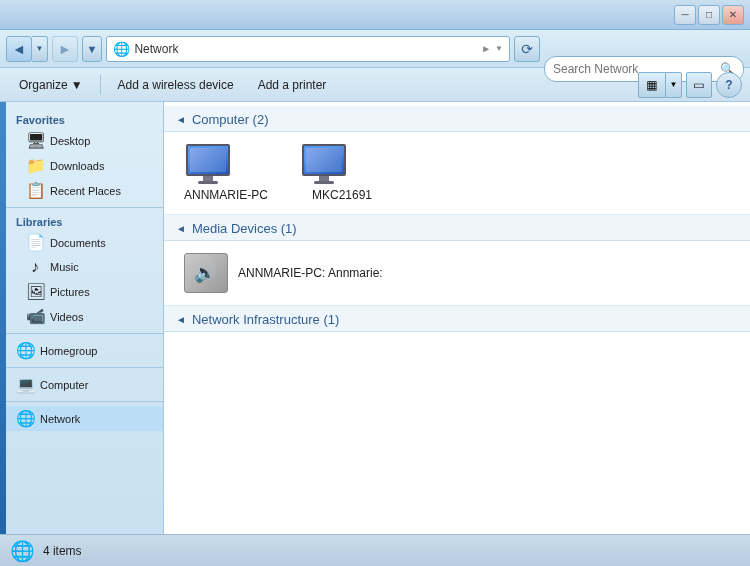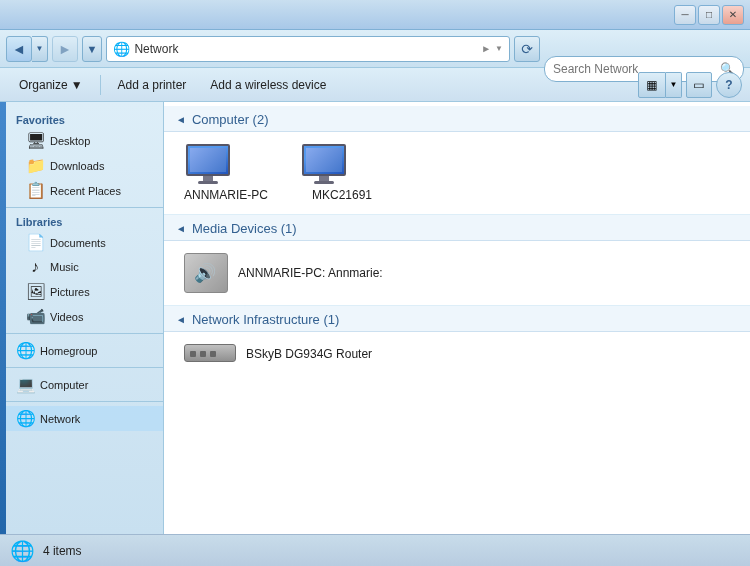--- a/index.html
+++ b/index.html
@@ -315,24 +315,24 @@
   </div>
 </div>
 
 <div class="toolbar">
   <div class="toolbar-btn">
     <span>Organize</span>
     <span>▼</span>
   </div>
   <div class="toolbar-separator"></div>
   <div class="toolbar-btn">
+    <span>Add a wireless device</span>
+  </div>
+  <div class="toolbar-btn">
     <span>Add a printer</span>
-  </div>
-  <div class="toolbar-btn">
-    <span>Add a wireless device</span>
   </div>
   <div class="toolbar-right">
     <div style="display:flex;">
       <div class="view-btn">
         <span>▦</span>
       </div>
       <div class="view-dropdown">
         <span>▼</span>
       </div>
     </div>
@@ -448,31 +448,19 @@
           <span style="font-size: 18px;">🔊</span>
         </div>
         <span class="network-label">ANNMARIE-PC: Annmarie:</span>
       </div>
     </div>
 
     <div class="section-header">
       <span class="section-triangle">◄</span>
       <span class="section-title">Network Infrastructure (1)</span>
     </div>
-    <div class="section-content" style="border-bottom: none;">
-      <div class="network-item" style="flex-direction: row; gap: 10px; align-items: center; min-width: 200px;">
-        <div style="position: relative; width: 52px; height: 20px; flex-shrink: 0;">
-          <div style="width: 52px; height: 18px; background: linear-gradient(to bottom, #c0c0c0, #909090); border: 1px solid #707070; border-radius: 3px; position: relative;">
-            <div style="position: absolute; left: 5px; top: 6px; width: 6px; height: 6px; background: #666; border-radius: 1px;"></div>
-            <div style="position: absolute; left: 15px; top: 6px; width: 6px; height: 6px; background: #666; border-radius: 1px;"></div>
-            <div style="position: absolute; left: 25px; top: 6px; width: 6px; height: 6px; background: #666; border-radius: 1px;"></div>
-          </div>
-        </div>
-        <span class="network-label">BSkyB DG934G Router</span>
-      </div>
-    </div>
   </div>
 </div>
 
 <div class="status-bar">
   <span class="status-icon">🌐</span>
   <span class="status-text">4 items</span>
 </div>
 
 </body></html>

